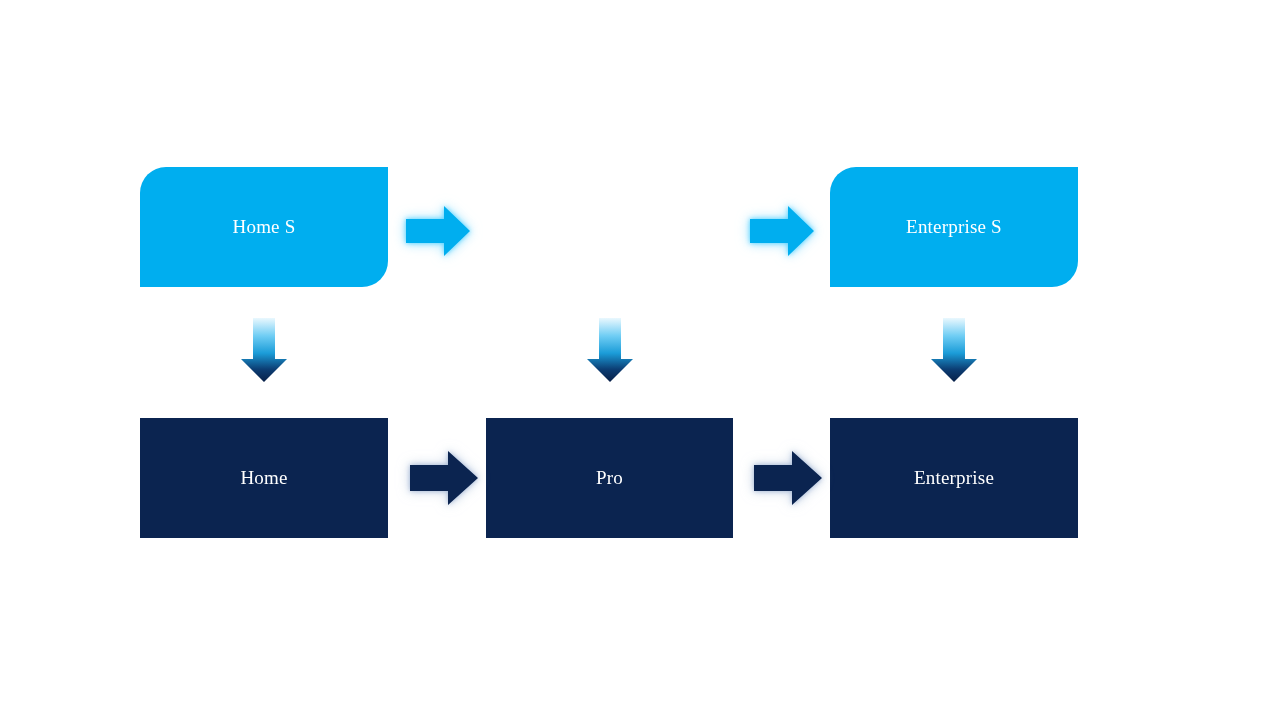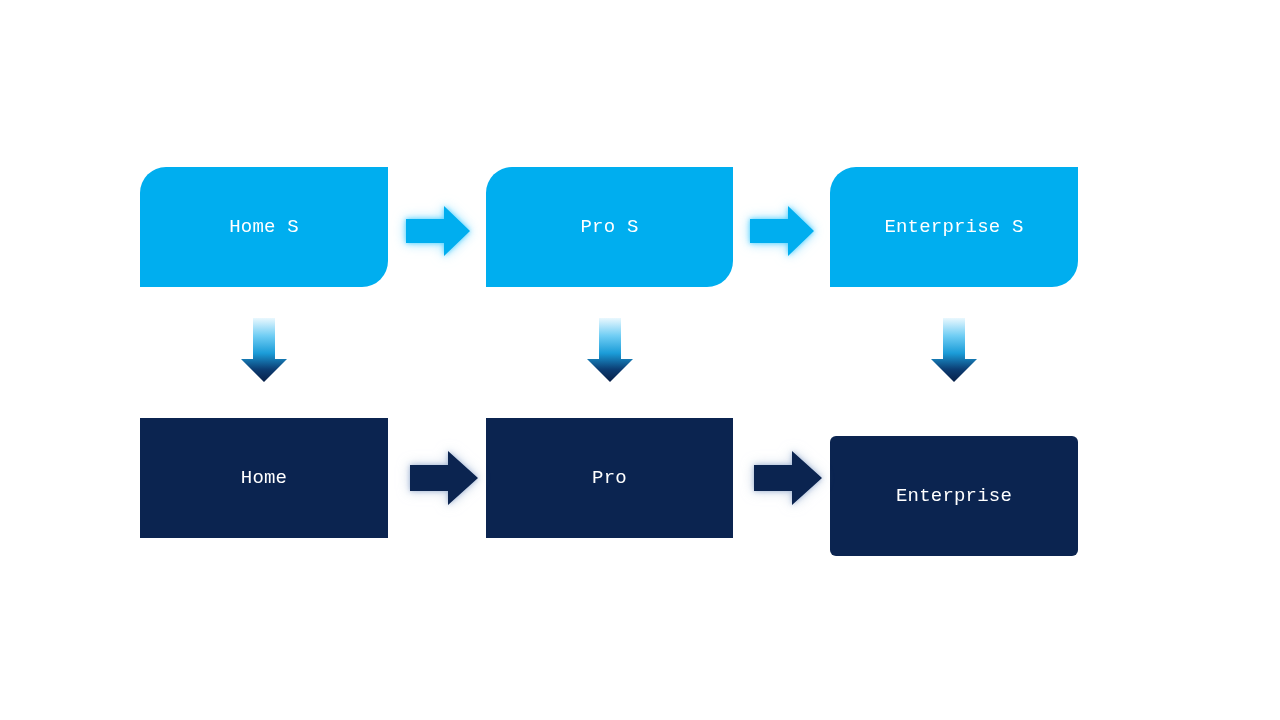--- a/index.html
+++ b/index.html
@@ -1,19 +1,19 @@
 <!DOCTYPE html>
 <html style="--bg: #FFFFFF; --top-fill: #00AEEF; --bottom-fill: #0B2450; --label: #FFFFFF;"><head>
 <meta charset="utf-8">
 <style>
   html,body { margin:0; padding:0; background:#fff; }
   .canvas {
     position:relative; width:1280px; height:720px; overflow:hidden;
     background:var(--bg,#ffffff);
-    font-family:Liberation Mono, monospace;
+    font-family:Liberation Serif, serif;
   }
   .node {
     position:absolute; width:248px; height:120px;
     display:flex; align-items:center; justify-content:center;
     color:var(--label,#ffffff); font-size:19px; letter-spacing:.2px;
     box-sizing:border-box; text-align:center;
   }
   .node.top {
     background:var(--top-fill,#00AEEF);
     border-radius:26px 0 26px 0;
@@ -44,34 +44,31 @@
         <stop offset="0.55" stop-color="#1B9CD8"></stop>
         <stop offset="0.80" stop-color="#0C3E74"></stop>
         <stop offset="1" stop-color="#081F47"></stop>
       </linearGradient>
     </defs>
   </svg>
 
   <div class="node top" style="left:140px; top:167px;">
     <span>Home S</span>
   </div>
-  <div class="node top" style="left:486px; top:167px; width:247px;">
-    <span>Pro S</span>
-  </div>
   <div class="node bottom" style="left:140px; top:418px;">
     <span>Home</span>
   </div>
 
   <div class="node top" style="left:830px; top:167px;">
     <span>Enterprise S</span>
   </div>
   <div class="node bottom" style="left:486px; top:418px; width:247px;">
     <span>Pro</span>
   </div>
-  <div class="node bottom" style="left:830px; top:436px;border-radius:6px;">
+  <div class="node bottom" style="left:830px; top:418px;">
     <span>Enterprise</span>
   </div>
 
   <div class="arrow light" style="left:406px; top:206px;">
     <svg width="64" height="50" viewBox="0 0 64 50">
       <polygon points="0,13 38,13 38,0 64,25 38,50 38,37 0,37" fill="#00AEEF"></polygon>
     </svg>
   </div>
   <div class="arrow light" style="left:750px; top:206px;">
     <svg width="64" height="50" viewBox="0 0 64 50">

